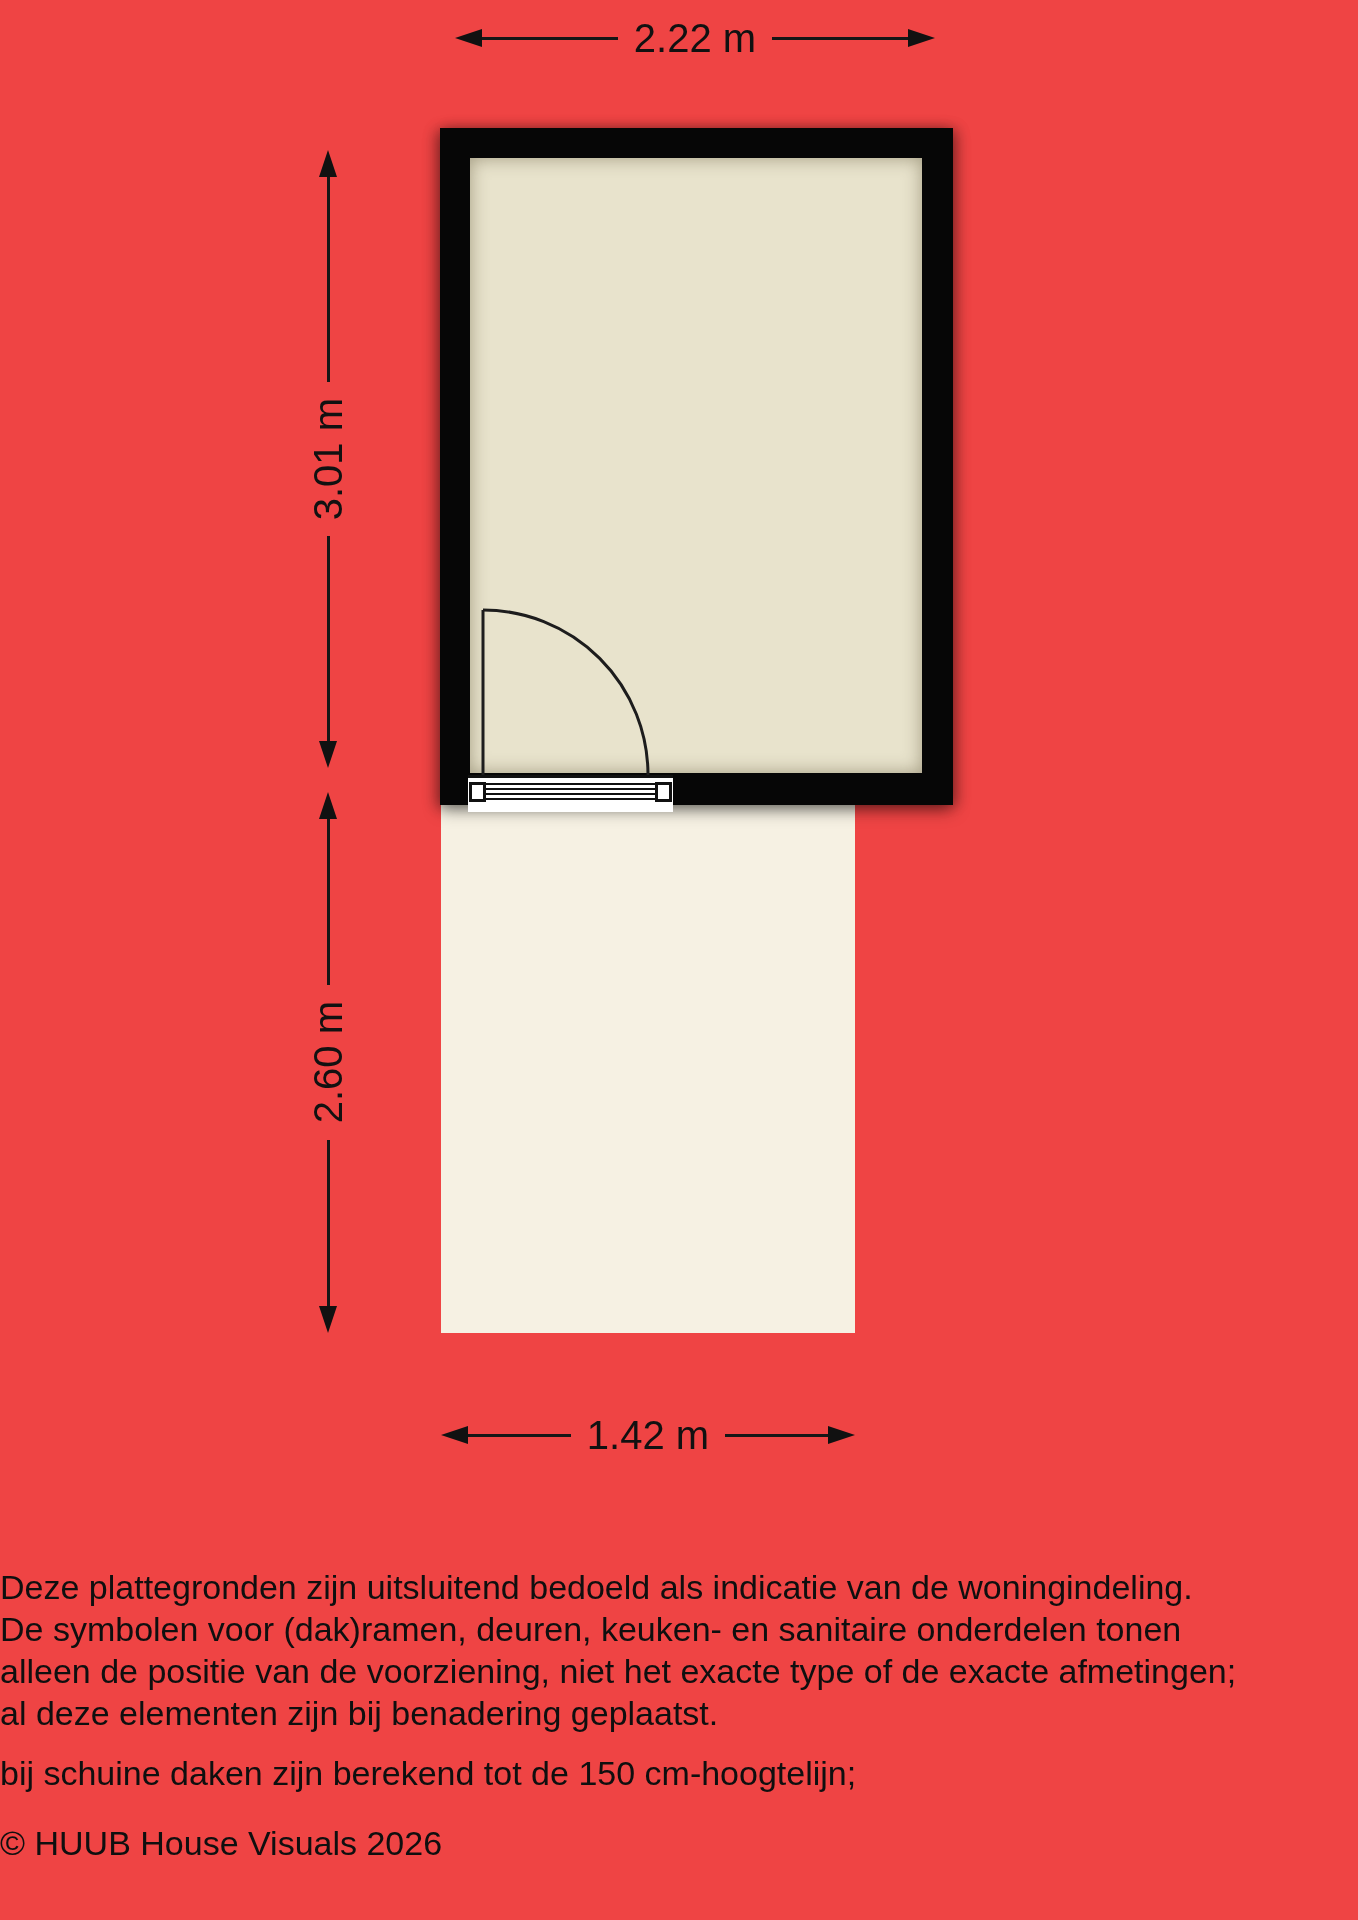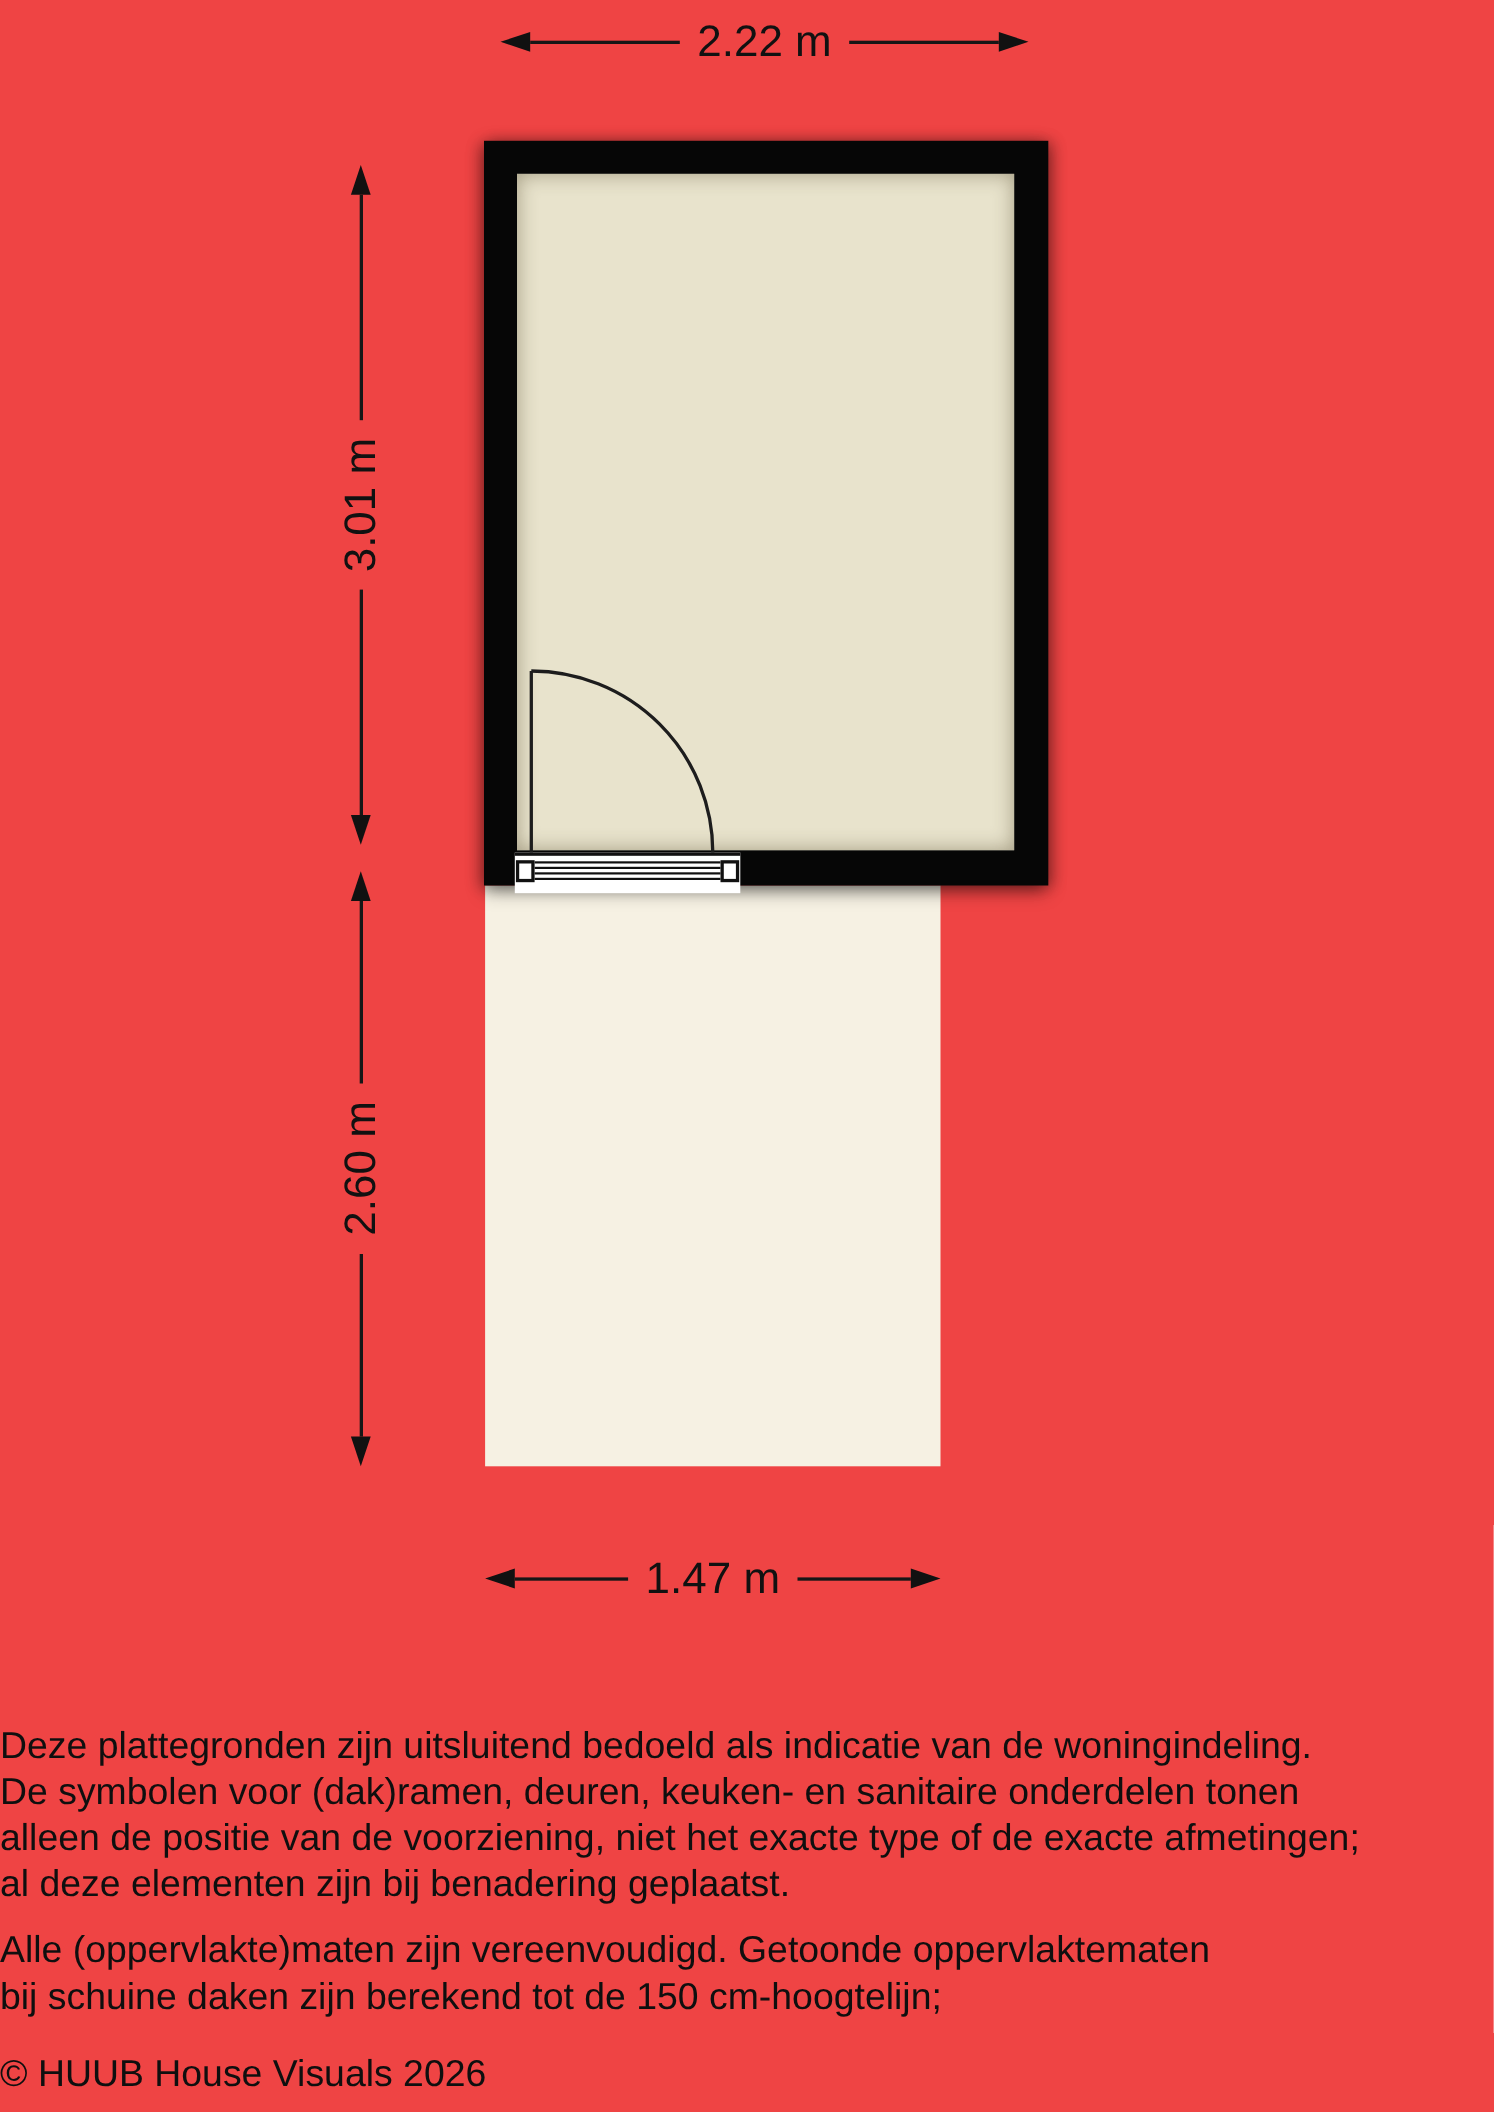--- a/index.html
+++ b/index.html
@@ -144,21 +144,21 @@
     <div class="ah ah-up"></div>
     <div class="seg"></div>
     <div class="label">2.60 m</div>
     <div class="seg"></div>
     <div class="ah ah-down"></div>
   </div>
 
   <div class="dim dim-h" style="left:441px; top:1415px; width:414px;">
     <div class="ah ah-left"></div>
     <div class="seg"></div>
-    <div class="label">1.47 m</div>
+    <div class="label">1.42 m</div>
     <div class="seg"></div>
     <div class="ah ah-right"></div>
   </div>
 
   <div class="overkapping"></div>
 
   <div class="schuur">
     <div class="schuur-floor"></div>
 
     <div class="window-symbol">
@@ -180,19 +180,18 @@
 
 
   <div class="footer">
     <div class="para">
       <div>Deze plattegronden zijn uitsluitend bedoeld als indicatie van de woningindeling.</div>
       <div>De symbolen voor (dak)ramen, deuren, keuken- en sanitaire onderdelen tonen</div>
       <div>alleen de positie van de voorziening, niet het exacte type of de exacte afmetingen;</div>
       <div>al deze elementen zijn bij benadering geplaatst.</div>
     </div>
     <div class="para">
-      <div>Alle (oppervlakte)maten zijn vereenvoudigd. Getoonde oppervlaktematen</div>
       <div>bij schuine daken zijn berekend tot de 150 cm-hoogtelijn;</div>
     </div>
     <div class="copyright">© HUUB House Visuals 2026</div>
   </div>
 
 </div>
 
 </body></html>

